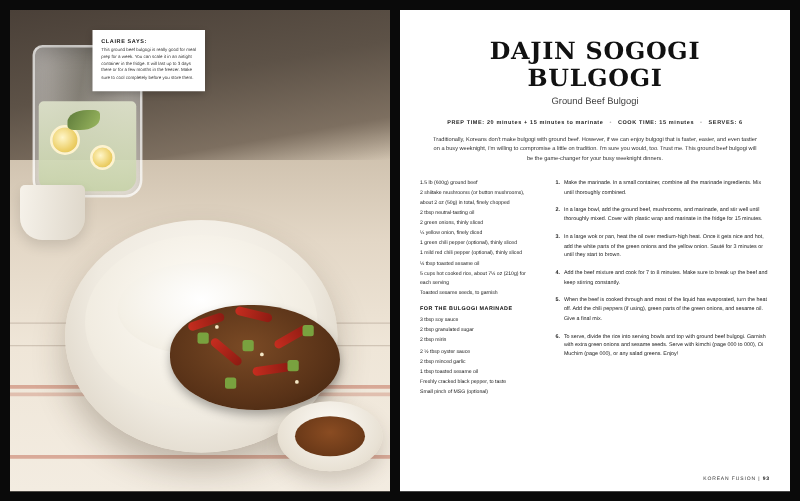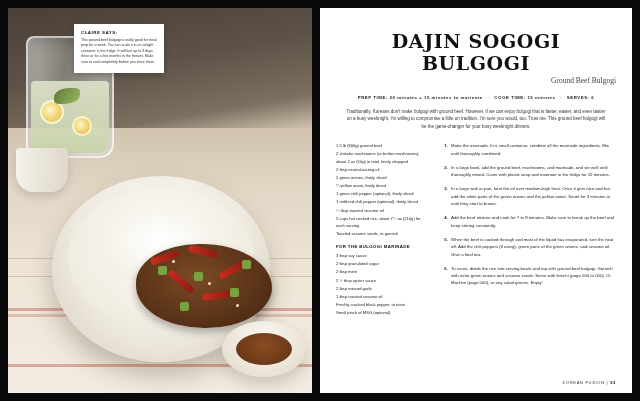--- a/index.html
+++ b/index.html
@@ -57,21 +57,21 @@
   .callout{position:absolute;left:66px;top:16px;width:76px;background:#fff;padding:6px 7px 8px 7px;
     box-shadow:0 2px 6px rgba(0,0,0,.25);}
   .callout h4{margin:0 0 3px 0;font-size:4.4px;letter-spacing:.5px;font-weight:bold;color:#111;}
   .callout p{margin:0;font-size:3.6px;line-height:1.5;color:#333;}
 
   
   .page-right{position:absolute;left:320px;top:8px;width:312px;height:385px;background:#ffffff;
     padding:18px 16px 14px 16px;box-sizing:border-box;}
   .title{font-family:"DejaVu Serif",serif;text-align:center;font-size:19px;letter-spacing:.6px;
     color:#111;margin:4px 0 2px 0;font-weight:bold;}
-  .subtitle{text-align:right;font-size:7.5px;color:#444;margin:0 0 10px 0;font-family:Liberation Serif, serif;}
+  .subtitle{text-align:center;font-size:7.5px;color:#444;margin:0 0 10px 0;font-family:Liberation Sans, sans-serif;}
   .meta{text-align:center;font-size:4.4px;letter-spacing:.5px;color:#222;margin:0 0 8px 0;font-weight:bold;}
   .meta .dot{color:#b9b9b9;margin:0 3px;}
   .headnote{font-size:4.5px;line-height:1.65;color:#333;text-align:center;margin:0 auto 12px auto;width:94%;}
 
   .cols{display:flex;gap:12px;}
   .col-ing{width:34%;}
   .col-steps{width:66%;}
   .ing{font-size:4.1px;line-height:1.75;color:#222;}
   .ing div{margin-bottom:1px;}
   .ing-head{font-size:4.3px;font-weight:bold;letter-spacing:.4px;color:#111;margin:7px 0 3px 0;}

